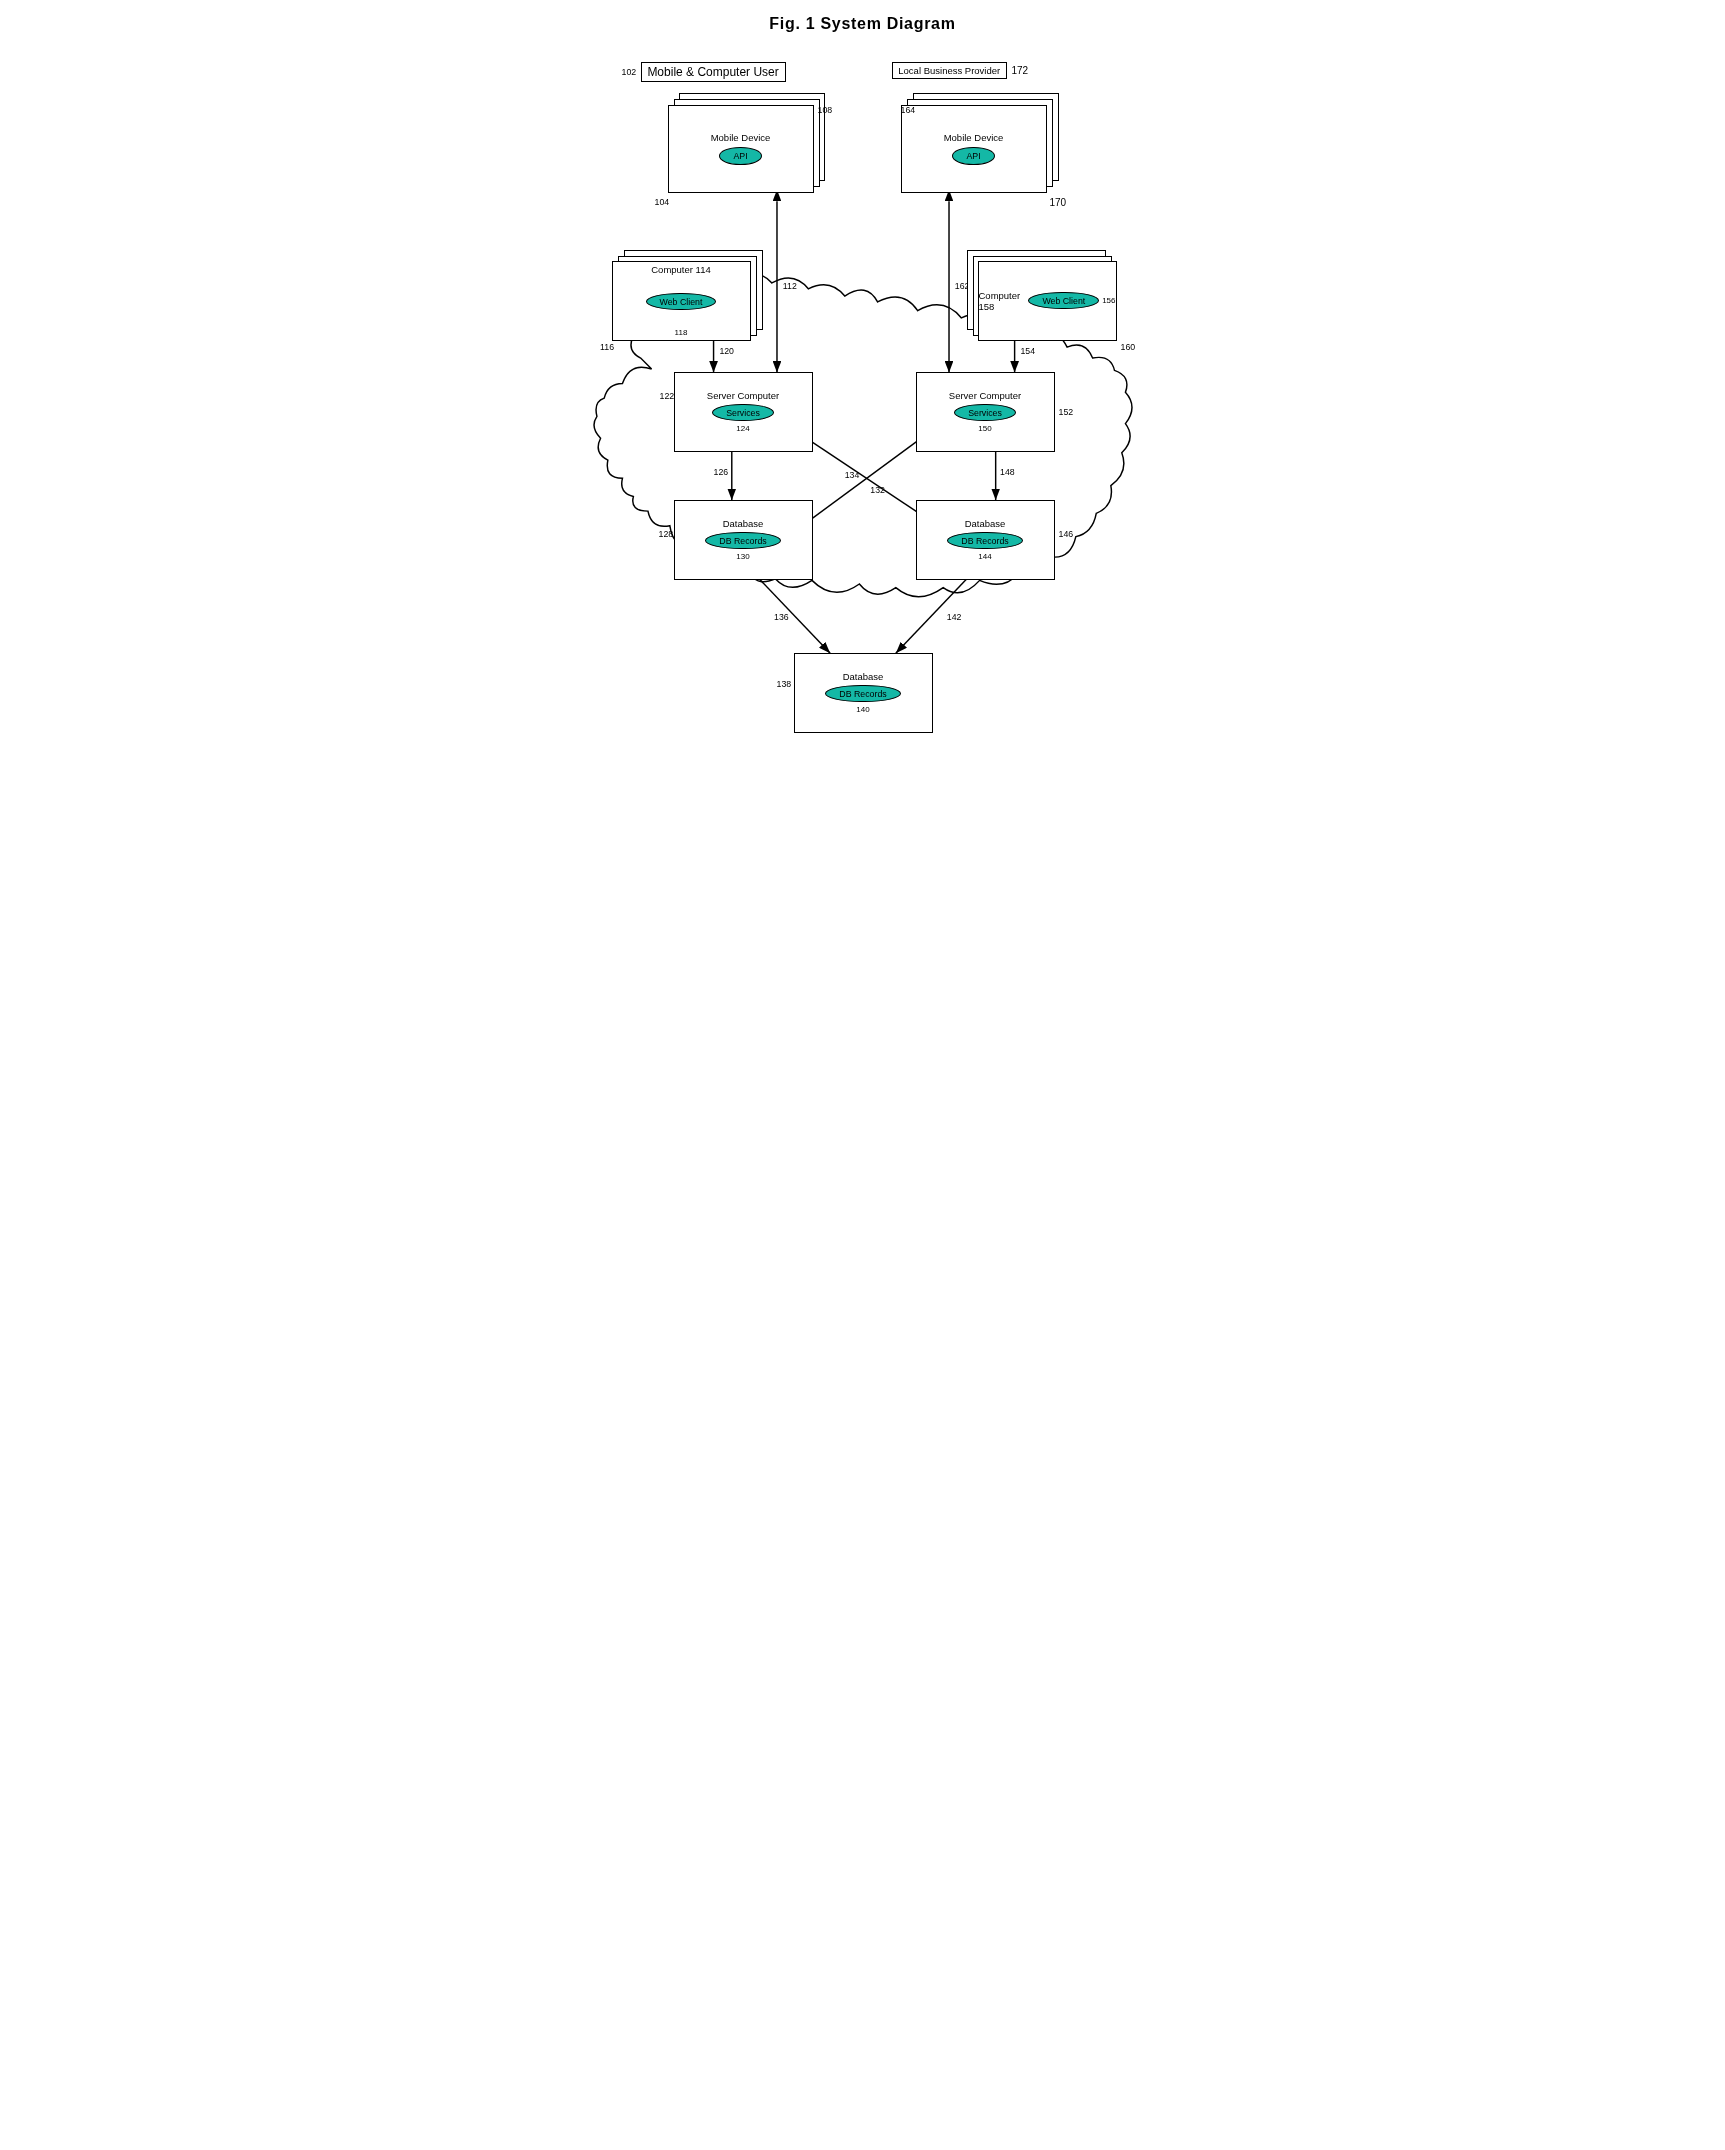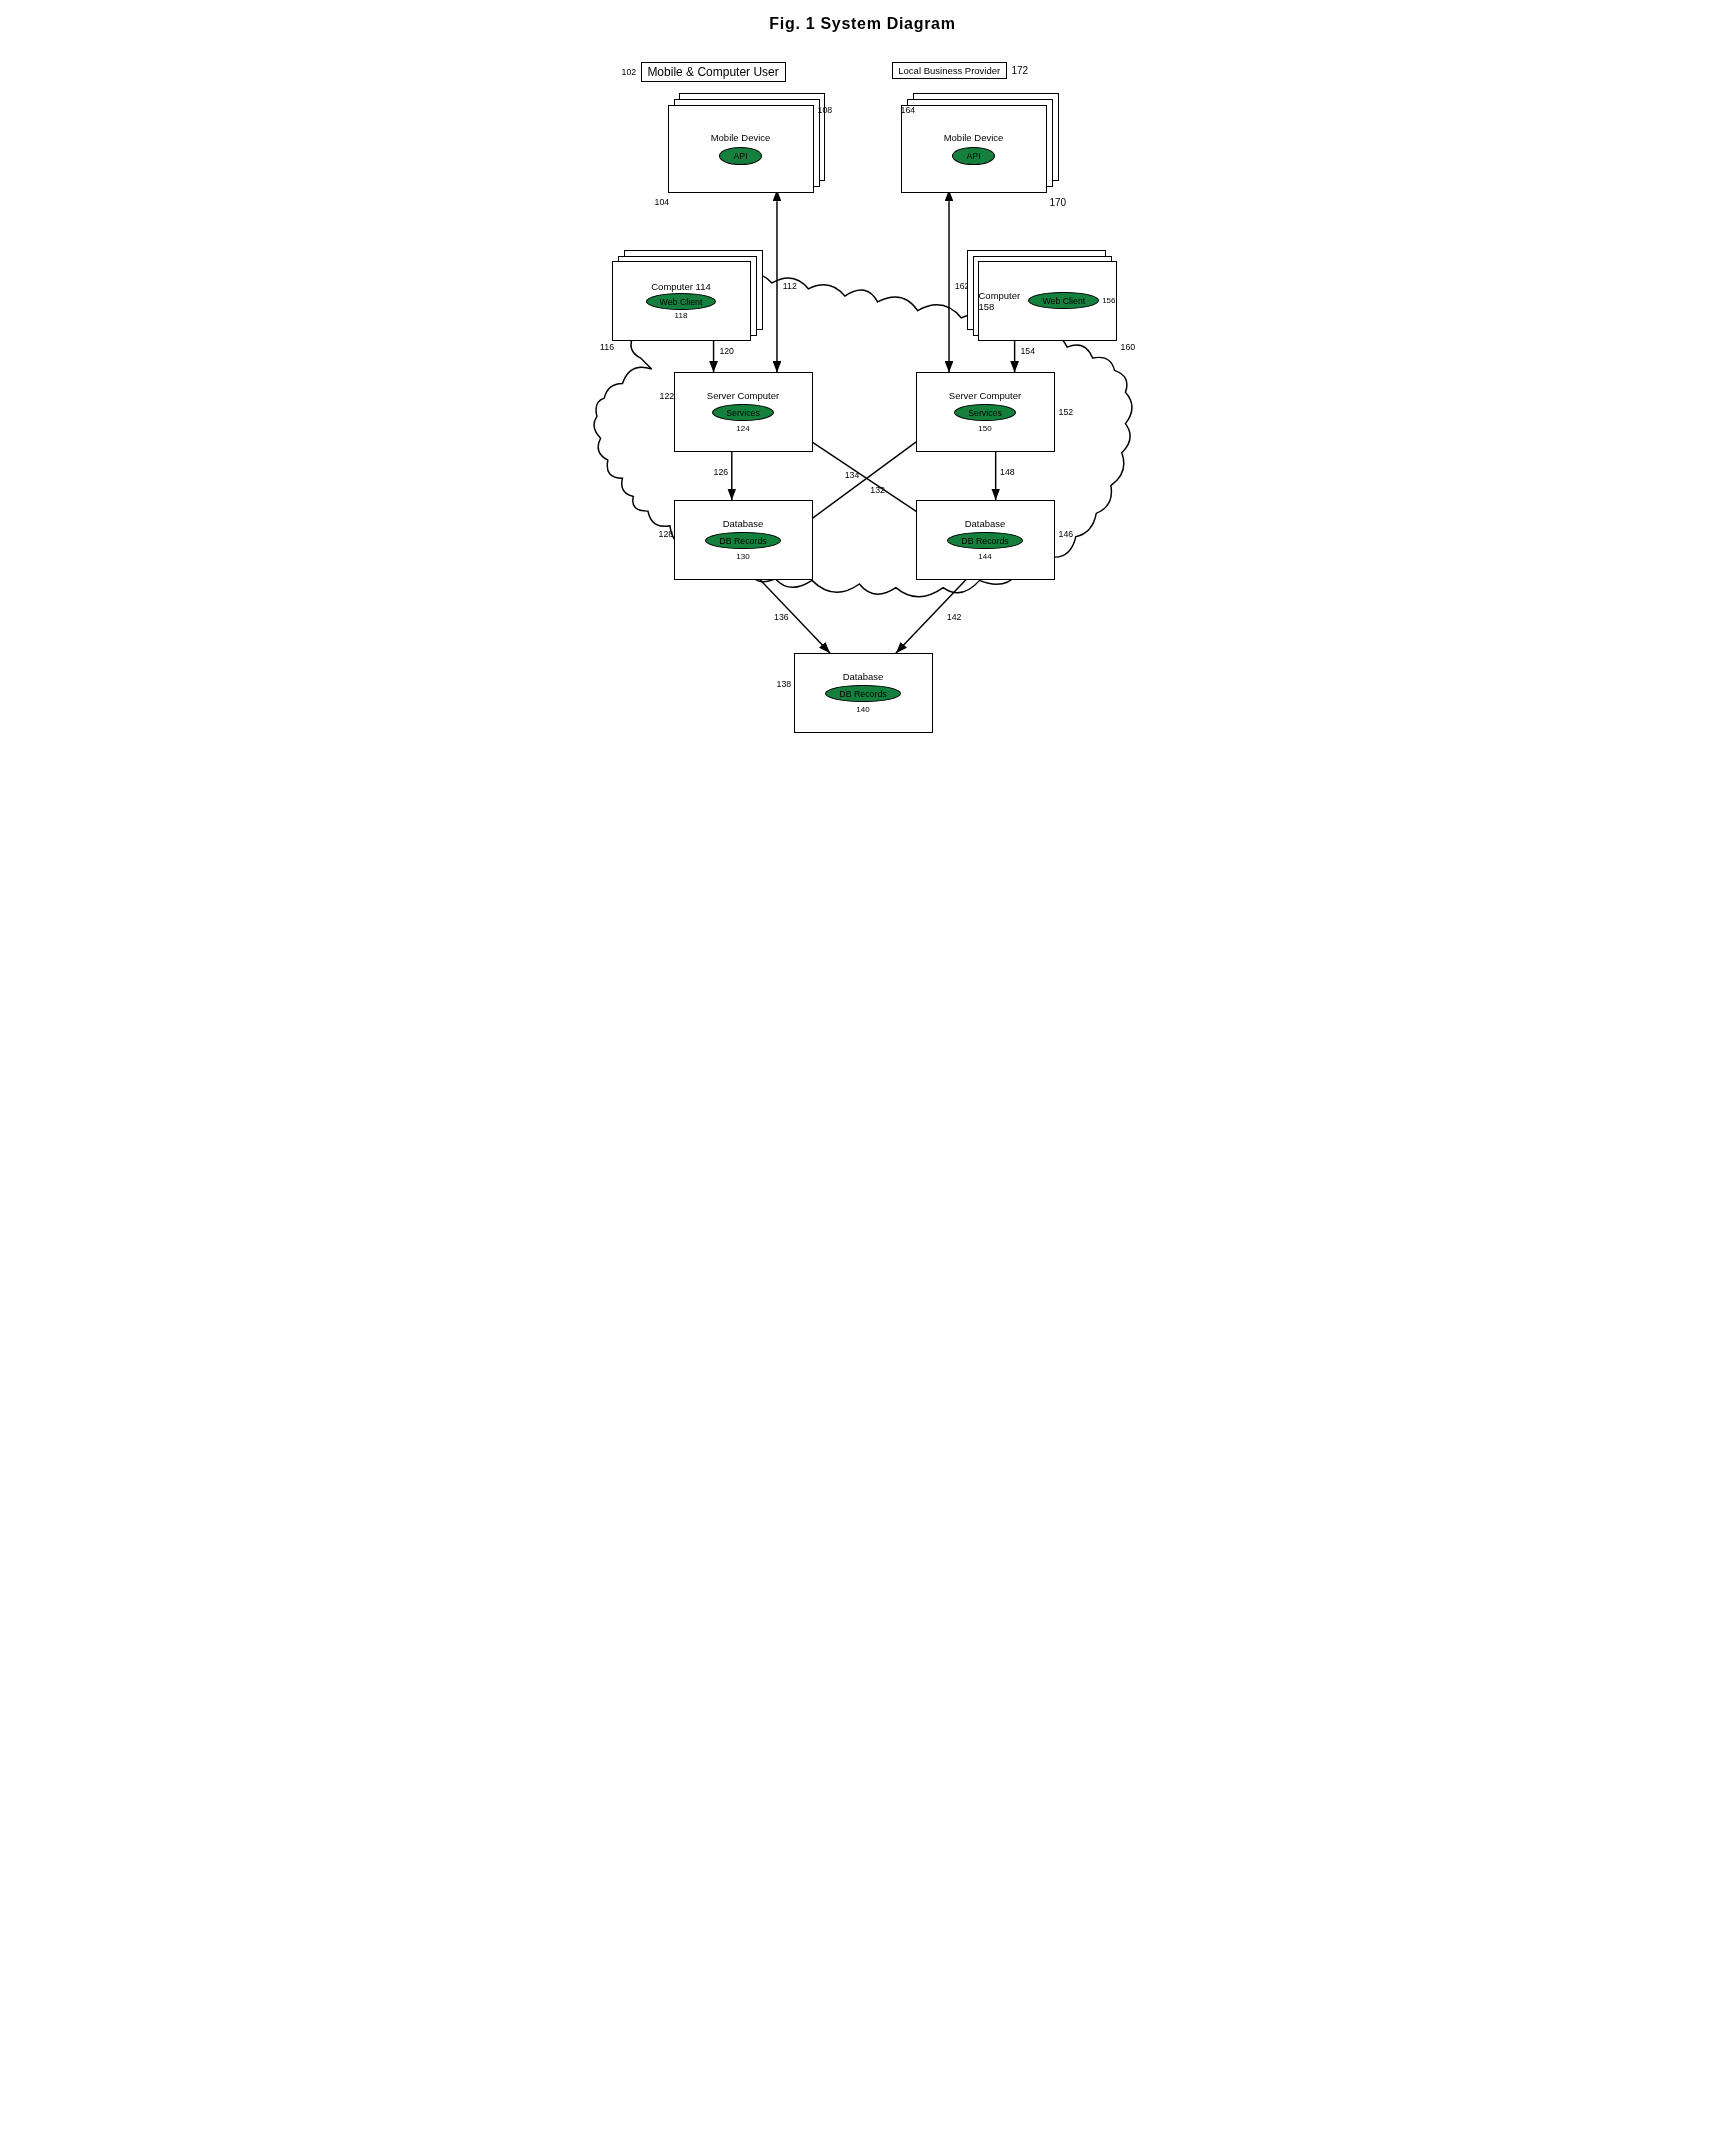--- a/index.html
+++ b/index.html
@@ -21,21 +21,21 @@
       position: relative;
       width: 554px;
       height: 730px;
       margin: 0 auto;
     }
     .oval {
       border: 1.5px solid #000;
       border-radius: 50%;
       padding: 2.9px 13px;
       font-size: 8.8px;
-      background: #15803d;
+      background: #14b8a6;
       text-align: center;
       white-space: nowrap;
     }
     
     .arrows-svg {
       position: absolute;
       top: 0; left: 0;
       width: 100%;
       height: 100%;
       pointer-events: none;
@@ -165,21 +165,21 @@
   <div style="position:absolute; top:44px; left:321px; width:146px; height:88px; border:1.5px solid #000; background:#fff;"></div>
   <div style="position:absolute; top:50px; left:315px; width:146px; height:88px; border:1.5px solid #000; background:#fff; display:flex; flex-direction:column; align-items:center; justify-content:center; gap:4.4px;">
     <span style="font-size:9.5px;">Mobile Device</span>
     <div class="oval">API</div>
   </div>
   <span style="position:absolute; top:142px; left:464px; font-size:10px;">170</span>
   <span style="position:absolute; top:50px; left:315px; font-size:8.8px;">164</span>
 
   <div style="position:absolute; top:195px; left:38px; width:139px; height:80px; border:1.5px solid #000; background:#fff;"></div>
   <div style="position:absolute; top:201px; left:32px; width:139px; height:80px; border:1.5px solid #000; background:#fff;"></div>
-  <div style="position:absolute; top:206px; left:26px; width:139px; height:80px; border:1.5px solid #000; background:#fff; display:flex; flex-direction:column; align-items:center; justify-content:center; gap:1px;">
+  <div style="position:absolute; top:206px; left:26px; width:139px; height:80px; border:1.5px solid #000; background:#fff; display:flex; flex-direction:column; align-items:center; justify-content:center; gap:18px;">
     <span style="font-size:9.5px;">Computer 114</span>
     <div class="oval">Web Client</div>
     <span style="font-size:8px;">118</span>
   </div>
   <span style="position:absolute; top:287px; left:14.6px; font-size:8.8px;">116</span>
 
   <div style="position:absolute; top:195px; left:381px; width:139px; height:80px; border:1.5px solid #000; background:#fff;"></div>
   <div style="position:absolute; top:201px; left:387px; width:139px; height:80px; border:1.5px solid #000; background:#fff;"></div>
   <div style="position:absolute; top:206px; left:392px; width:139px; height:80px; border:1.5px solid #000; background:#fff; display:flex; flex-direction:row; align-items:center; justify-content:center; gap:2.9px;">
     <span style="font-size:9.5px;">Computer 158</span>

